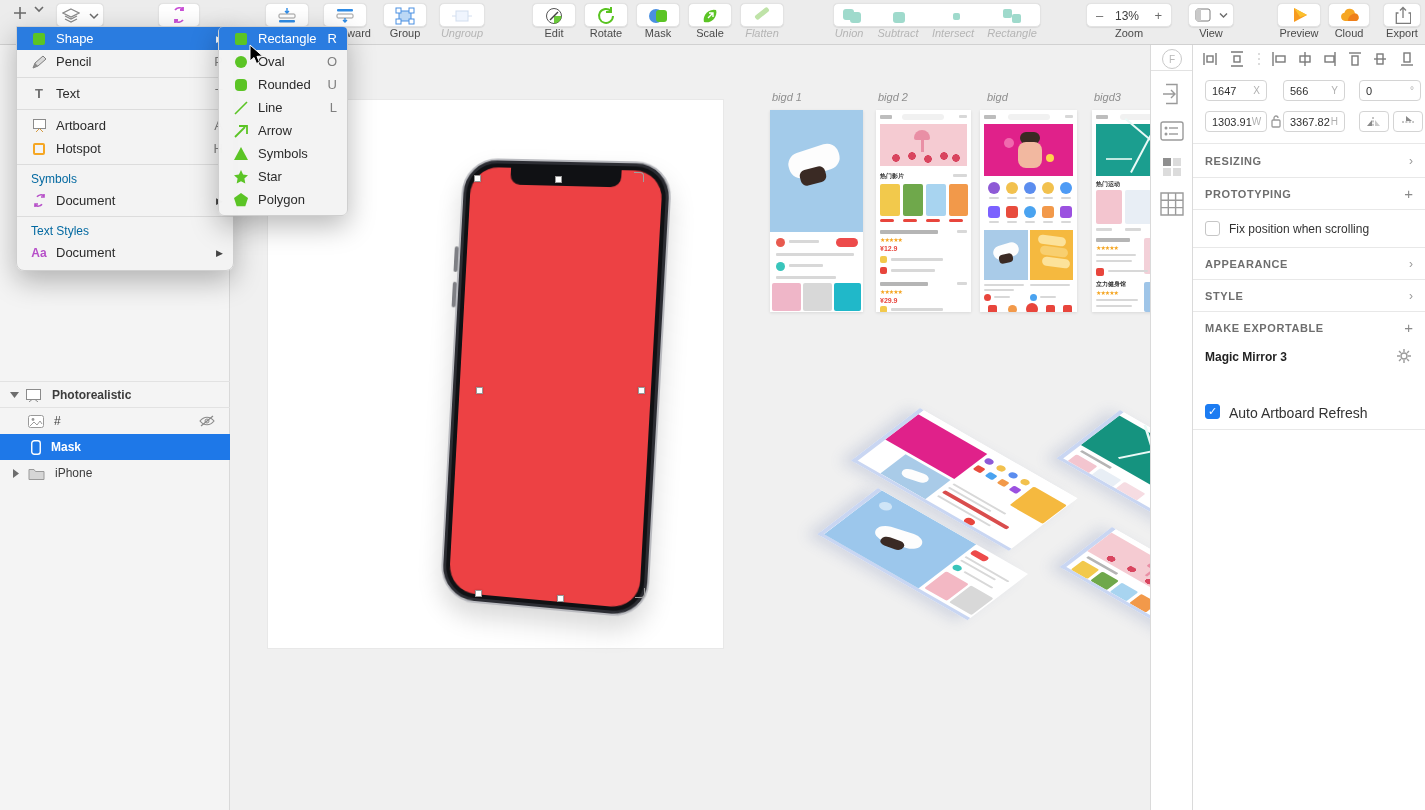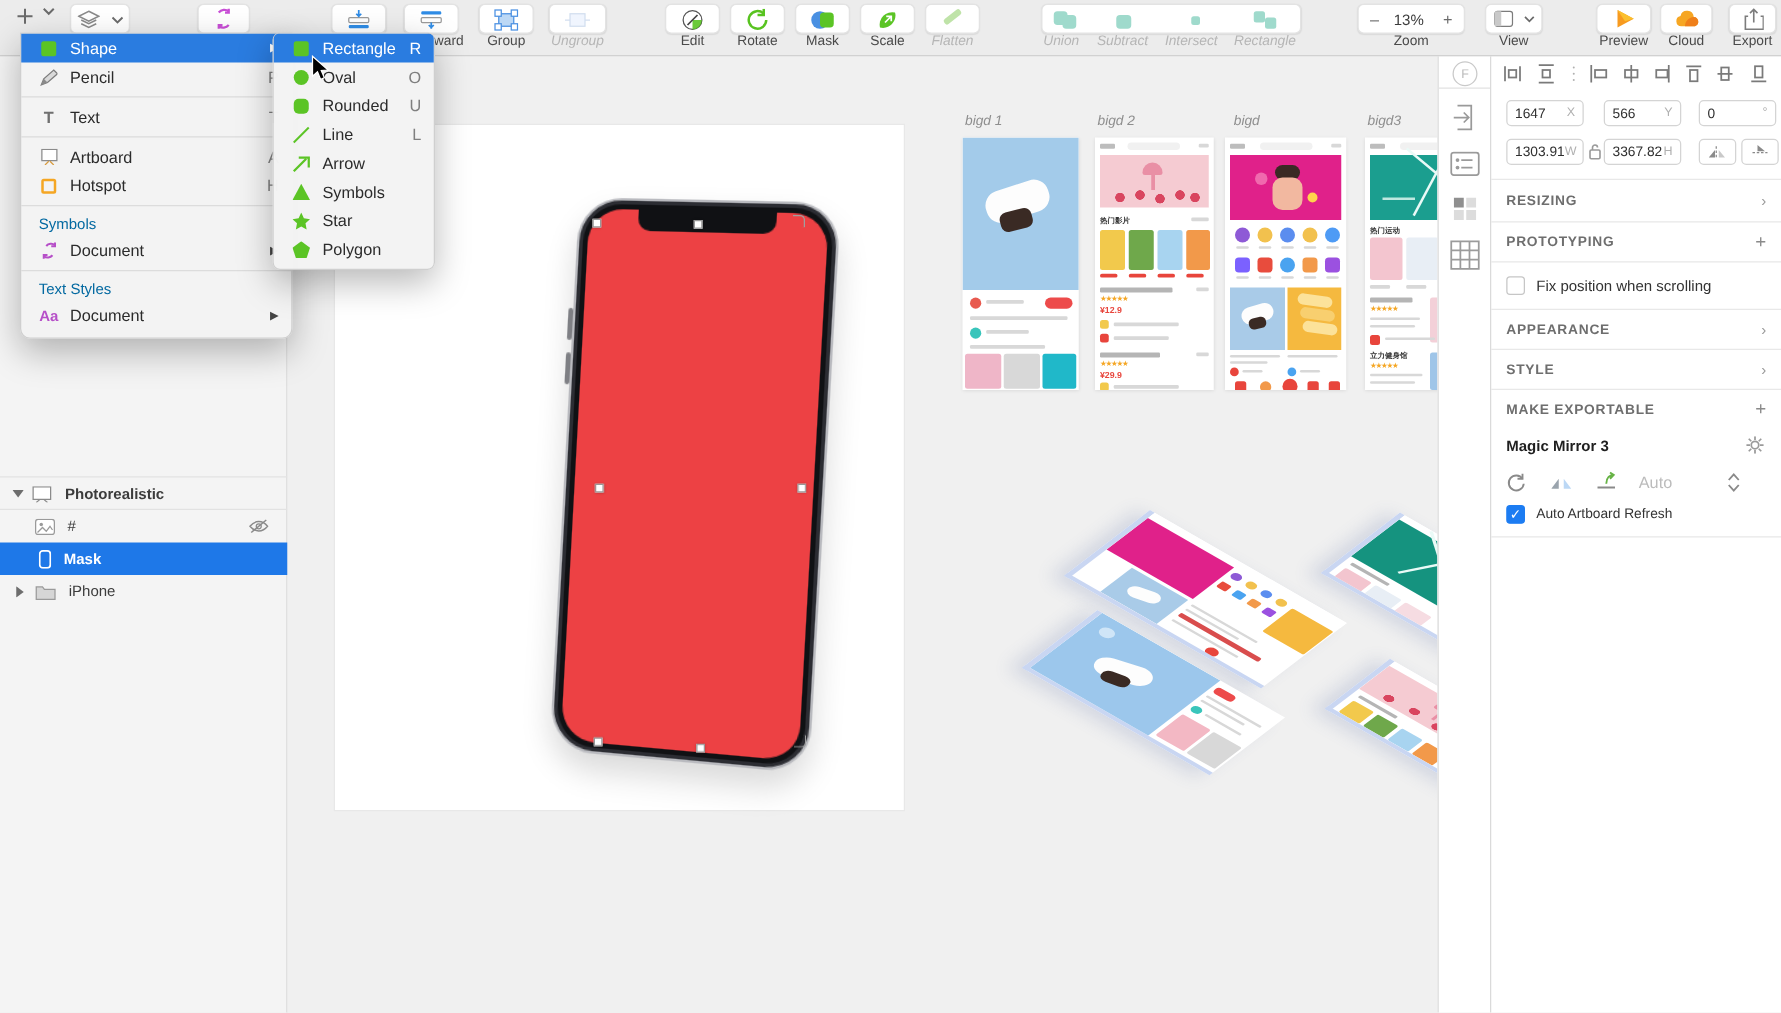--- a/index.html
+++ b/index.html
@@ -655,42 +655,23 @@
 
   <div class="ihead" style="top:277px">MAKE EXPORTABLE</div>
   <div class="ichev" style="top:274px;font-size:15px;color:#8a8a8a">+</div>
 
   <div class="abs" style="left:12px;top:305px;font-size:12px;font-weight:bold;color:#1f1f1f">Magic Mirror 3</div>
   <svg class="abs" style="left:204px;top:304px" width="14" height="14">
     <circle cx="7" cy="7" r="3" fill="none" stroke="#9a9a9a" stroke-width="1.4"></circle>
     <path d="M7 0v3M7 11v3M0 7h3M11 7h3M2 2l2 2M10 10l2 2M12 2l-2 2M4 10l-2 2" stroke="#9a9a9a" stroke-width="1.4"></path>
   </svg>
 
-  <div class="abs" style="left:10px;top:330px;width:213px;height:24px">
-    <svg class="abs" style="left:2px;top:3px" width="16" height="16">
-      <path d="M13 5a6 6 0 1 0 1 4" fill="none" stroke="#8a8a8a" stroke-width="1.5"></path>
-        <path d="M13 1v4H9" fill="none" stroke="#8a8a8a" stroke-width="1.5"></path>
-    </svg>
-    <svg class="abs" style="left:38px;top:5px" width="16" height="12">
-      <path d="M0 11L6 3v8z" fill="#9aa4ad"></path>
-        <path d="M16 11L10 3v8z" fill="#bcd8f5"></path>
-    </svg>
-    <svg class="abs" style="left:74px;top:2px" width="18" height="16">
-      <path d="M1 13h14" stroke="#8a8a8a" stroke-width="1.5"></path>
-        <path d="M8 10c0-5 3-7 6-7M11 1l3 2-3 3" fill="none" stroke="#67b346" stroke-width="1.5"></path>
-    </svg>
-    <span class="abs" style="left:108px;top:3px;font-size:13px;color:#bcbcbc">Auto</span>
-    <svg class="abs" style="left:178px;top:2px" width="12" height="18">
-      <path d="M2 7l4-4.5L10 7" fill="none" stroke="#8a8a8a" stroke-width="1.5"></path>
-      <path d="M2 11l4 4.5L10 11" fill="none" stroke="#8a8a8a" stroke-width="1.5"></path>
-    </svg>
-  </div>
 
   <div class="cb on" style="left:12px;top:359px">✓</div>
-  <div class="abs" style="left:36px;top:360px;font-size:11px;color:#333">Auto Artboard Refresh</div>
+  <div class="abs" style="left:36px;top:360px;font-size:14px;color:#333">Auto Artboard Refresh</div>
   <div class="idiv" style="top:384px"></div>
 </div>
 
 <div class="menu" id="insert-menu">
   <div class="mrow hl">
     <span class="mic">
         <span class="gsq"></span>
       </span>
     <span>Shape</span>
       <span class="sub">▶</span>

